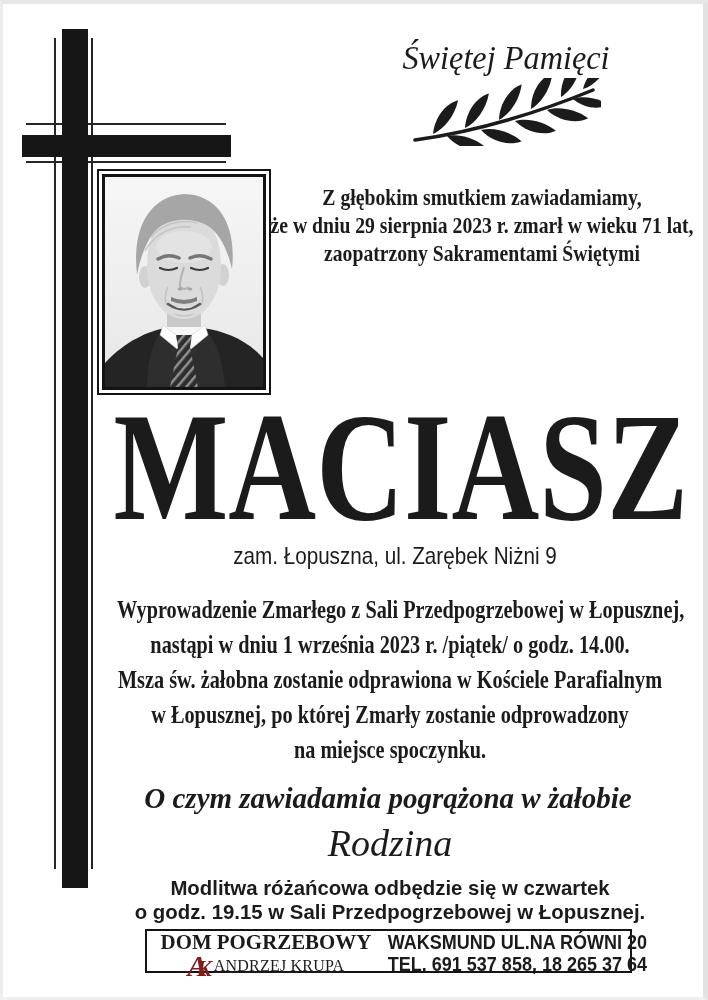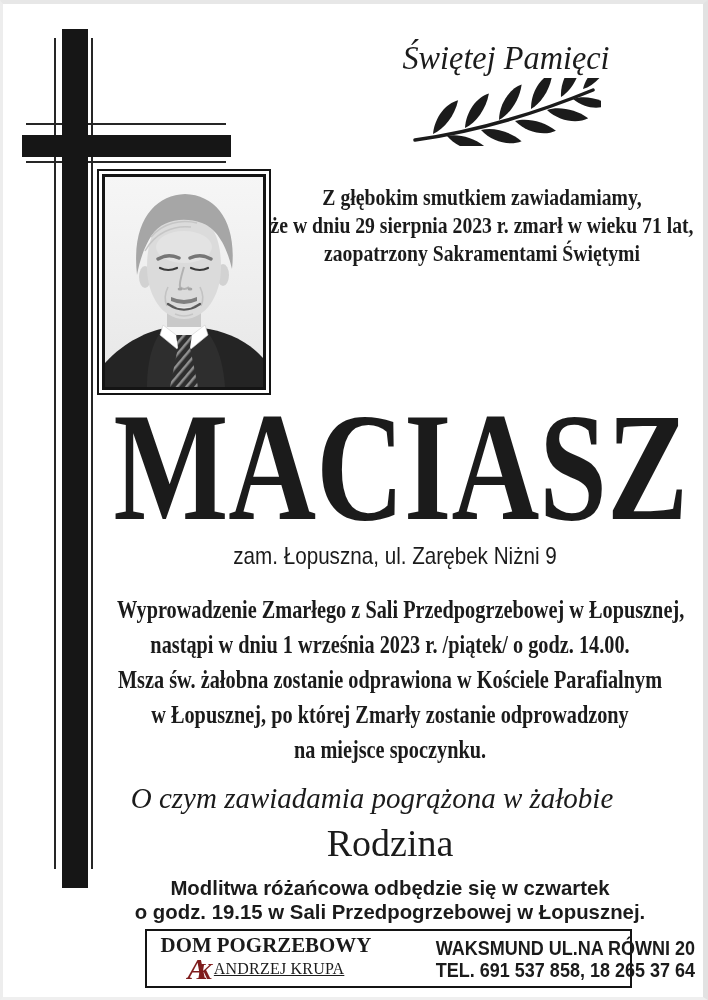--- a/index.html
+++ b/index.html
@@ -24,28 +24,28 @@
             transform:scaleX(0.95);}
   .announce{left:202px;top:183px;width:560px;font-weight:bold;font-size:24px;line-height:28px;
             transform:scaleX(0.82);}
   .name-first{left:155px;top:290px;width:500px;font-weight:bold;font-size:112px;line-height:1;}
   .name-last{left:40px;top:390px;width:700px;font-weight:bold;font-size:154px;line-height:1;
              transform:scaleX(0.79);}
   .residence{left:145px;top:543px;width:500px;font-family:"Liberation Sans",sans-serif;
              font-size:24px;line-height:26px;transform:scaleX(0.86);}
   .funeral{left:40px;top:592px;width:700px;font-weight:bold;font-size:26px;line-height:35px;
            transform:scaleX(0.78);}
-  .closing-notice{left:122px;top:782px;width:500px;font-style:italic;font-size:29px;line-height:32px;}
-  .signature{left:140px;top:822px;width:500px;font-size:38px;line-height:42px;}
+  .closing-notice{left:138px;top:782px;width:500px;font-style:italic;font-size:29px;line-height:32px;font-weight:bold;}
+  .signature{left:140px;top:822px;width:500px;font-style:italic;font-size:38px;line-height:42px;}
   .rosary{left:90px;top:876px;width:600px;font-family:"Liberation Sans",sans-serif;font-weight:bold;
           font-size:21px;line-height:24px;transform:scaleX(0.97);}
 
   
-  .footer-box{position:absolute;left:145px;top:929px;width:487px;height:59px;box-sizing:border-box;
-              border:2px solid #141414;background:#fff;display:flex;align-items:center;z-index:40;gap:48px;}
+  .footer-box{position:absolute;left:145px;top:929px;width:487px;height:44px;box-sizing:border-box;
+              border:2px solid #141414;background:#fff;display:flex;z-index:40;}
   .fh-left{width:225px;text-align:center;line-height:1;padding-left:8px;}
   .fh-name{font-weight:bold;font-size:22px;transform:scaleX(0.95);white-space:nowrap;}
   .fh-ownerline{display:flex;align-items:center;justify-content:center;margin-top:-2px;}
   .fh-monogram{font-style:italic;font-weight:bold;color:#7f1d1d;white-space:nowrap;line-height:1;}
   .fh-mono-a{font-size:30px;}
   .fh-mono-k{font-size:23px;margin-left:-11px;}
   .fh-owner{font-size:16px;white-space:nowrap;margin-left:2px;letter-spacing:0.2px;text-decoration:underline;}
   .fh-right{flex:1;padding-left:12px;font-family:"Liberation Sans",sans-serif;font-weight:bold;
             font-size:20px;line-height:22px;white-space:nowrap;transform:scaleX(0.9);
             transform-origin:left center;}

